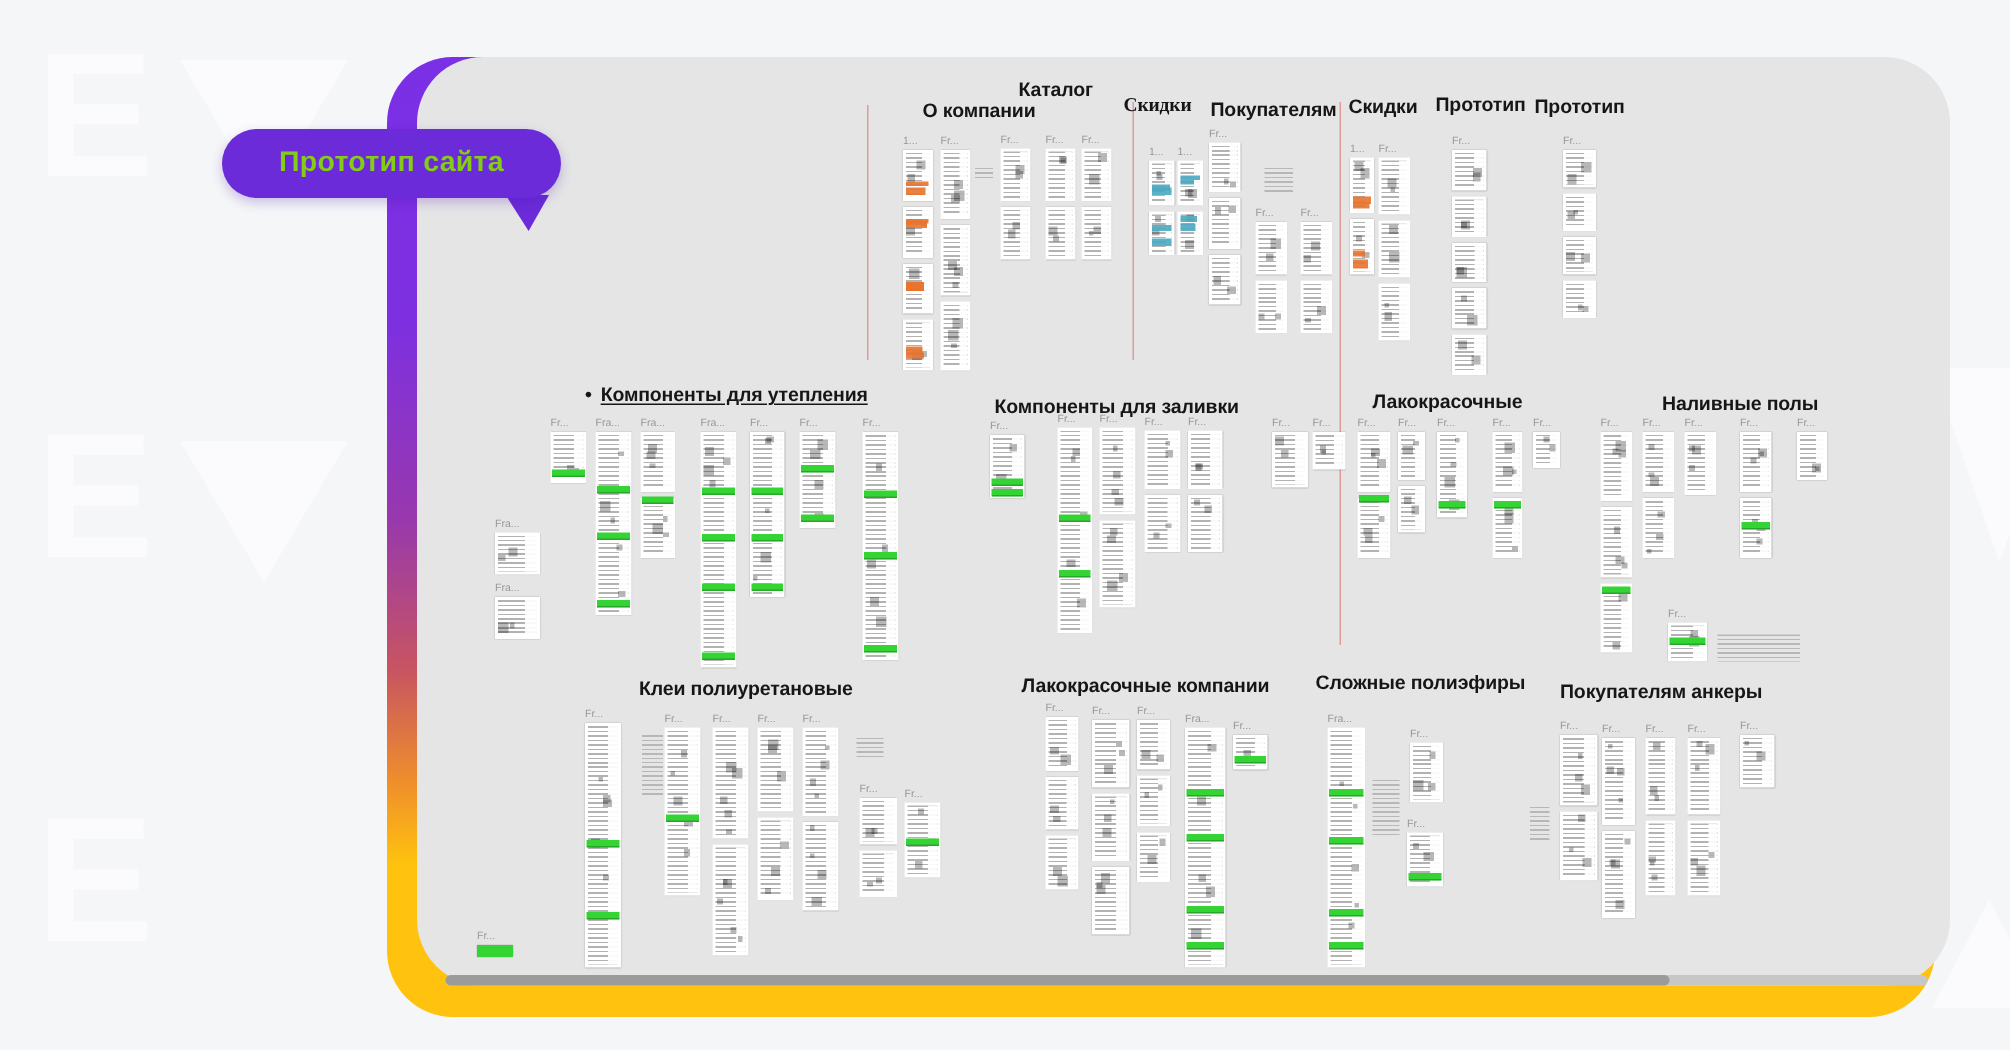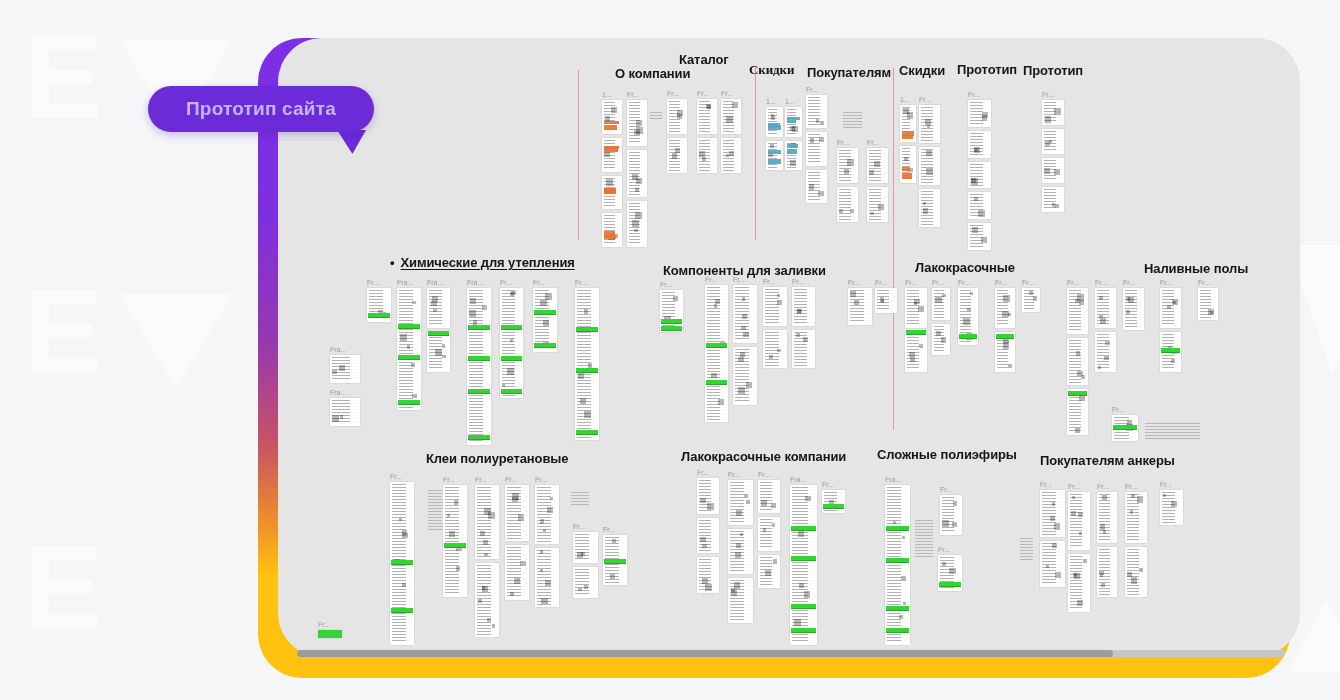--- a/index.html
+++ b/index.html
@@ -24,21 +24,21 @@
     border-radius:44px;background:#E5E5E6;
   }
 
   
   .callout{
     position:absolute;left:148px;top:86px;width:226px;height:46px;
     background:#6B2BD9;border-radius:23px;z-index:9;
     display:flex;align-items:center;justify-content:center;
     box-shadow:0 3px 8px rgba(70,20,170,.25);
   }
-  .callout span{color:#c4b5fd;font-weight:700;font-size:19px;letter-spacing:.2px;}
+  .callout span{color:#84cc16;font-weight:700;font-size:19px;letter-spacing:.2px;}
   .callout-tail{
     position:absolute;left:332px;top:130px;width:34px;height:24px;z-index:8;
     background:#6B2BD9;clip-path:polygon(15% 0,100% 0,60% 100%);
   }
 
   #board{position:absolute;inset:0;z-index:4;}
 
   .g-title{position:absolute;font-weight:700;font-size:13px;color:#161616;white-space:nowrap;letter-spacing:-.1px;z-index:5;}
   .g-title .bullet{margin-right:6px;}
   .g-title .underline{text-decoration:underline;text-underline-offset:2px;}
@@ -341,21 +341,21 @@
         <div class="lines"></div>
         <div class="sq" style="width: 5.95316px; height: 5.95316px; left: 2.48339px; top: 9.67286px;"></div>
         <div class="sq" style="width: 6.03102px; height: 6.03102px; left: 11.7036px; top: 11.4338px;"></div>
       </div>
       <div class="page" style="top: 87px; height: 25px;">
         <div class="lines"></div>
         <div class="sq" style="width: 3.20277px; height: 3.20277px; left: 9.80162px; top: 16.3239px;"></div>
         <div class="sq" style="width: 3.74026px; height: 3.74026px; left: 13.0603px; top: 17.0927px;"></div>
       </div>
     </div>
-    <div class="g-title" style="left: 390px; top: 255px;"><span class="bullet">•</span><span class="underline">Химические для утепления</span></div>
+    <div class="g-title" style="left: 390px; top: 255px;"><span class="bullet">•</span><span class="underline">Компоненты для утепления</span></div>
     <div class="thumb" style="left: 330px; top: 355px; width: 30px; height: 28px;">
       <div class="thumb-label">Fra...</div>
       <div class="page" style="top: 0px; height: 28px;">
         <div class="lines"></div>
         <div class="sq" style="width: 6.38973px; height: 6.38973px; left: 9.06978px; top: 10.1153px;"></div>
         <div class="sq" style="width: 4.86071px; height: 4.86071px; left: 2.3737px; top: 14.6315px;"></div>
       </div>
     </div>
     <div class="thumb" style="left: 330px; top: 398px; width: 30px; height: 28px;">
       <div class="thumb-label">Fra...</div>
@@ -601,21 +601,21 @@
       <div class="bar" style="top: 46.4px; background: rgb(53, 212, 53);"></div>
     </div>
     <div class="thumb" style="left: 1022px; top: 288px; width: 18px; height: 24px;">
       <div class="thumb-label">Fr...</div>
       <div class="page" style="top: 0px; height: 24px;">
         <div class="lines"></div>
         <div class="sq" style="width: 4.1735px; height: 4.1735px; left: 6.76147px; top: 2.76753px;"></div>
         <div class="sq" style="width: 4.08184px; height: 4.08184px; left: 10.7032px; top: 8.42224px;"></div>
       </div>
     </div>
-    <div class="g-title" style="left: 1144px; top: 261px;"><span>Наливные полы</span></div>
+    <div class="g-title" style="left: 1108px; top: 261px;"><span>Наливные полы</span></div>
     <div class="thumb" style="left: 1067px; top: 288px; width: 21px; height: 147px;">
       <div class="thumb-label">Fr...</div>
       <div class="page" style="top: 0px; height: 46.3333px;">
         <div class="lines"></div>
         <div class="sq" style="width: 4.92982px; height: 4.92982px; left: 12.3984px; top: 12.0137px;"></div>
         <div class="sq" style="width: 3.85061px; height: 3.85061px; left: 8.07865px; top: 11.0812px;"></div>
         <div class="sq" style="width: 6.97185px; height: 6.97185px; left: 9.71921px; top: 5.82262px;"></div>
       </div>
       <div class="page" style="top: 50.3333px; height: 46.3333px;">
         <div class="lines"></div>

